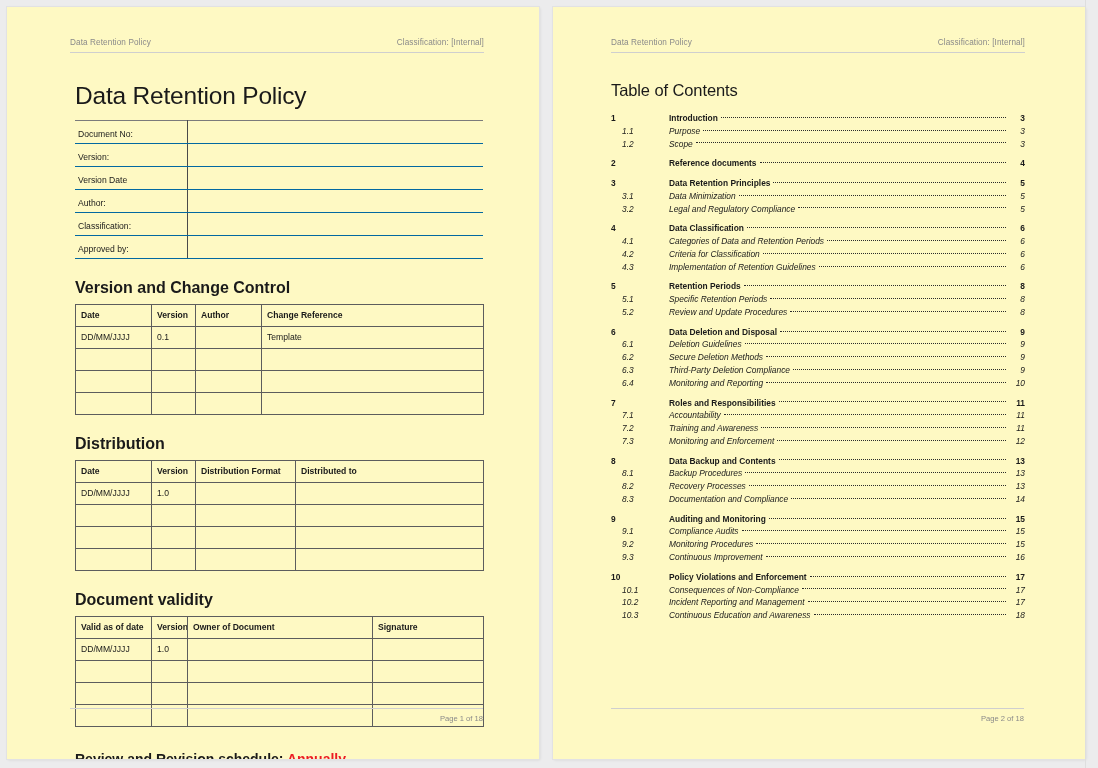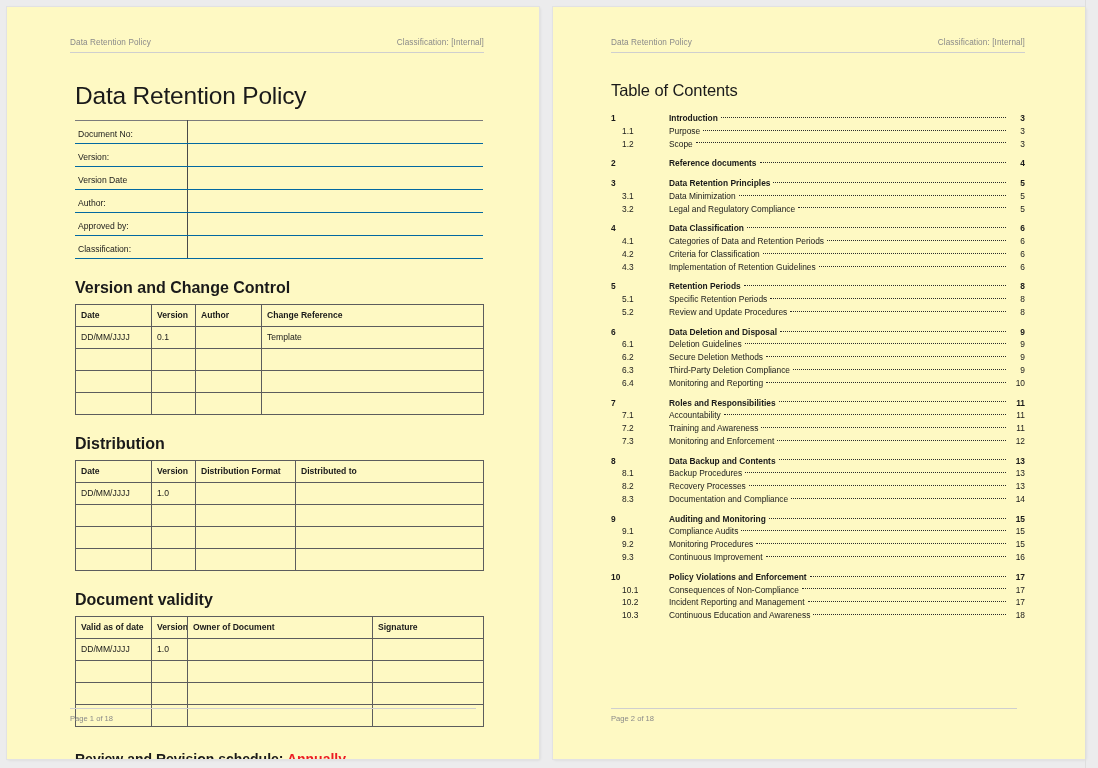--- a/index.html
+++ b/index.html
@@ -58,22 +58,22 @@
     padding-bottom: 5px;
     border-bottom: 1px solid #cfcfcf;
     height: 14px;
   }
 
   
   .doc-footer {
     position: absolute;
     bottom: 36px;
     left: 0;
-    right: 8px;
-    text-align: left;
+    right: 1px;
+    text-align: right;
     font-size: 7.6px;
     color: #8a8a8a;
     padding-top: 5px;
     border-top: 1px solid #cfcfcf;
   }
 
   
   .body-region {
     position: absolute;
     top: 62px;
@@ -169,21 +169,21 @@
     font-size: 8.4px;
     color: #1a1a1a;
     line-height: 1.52;
     white-space: nowrap;
   }
   .toc-row.lvl1 {
     font-weight: bold;
     margin-top: 7px;
   }
   .toc-row.lvl1:first-child { margin-top: 0; }
-  .toc-row.lvl2 { font-weight: normal; }
+  .toc-row.lvl2 { font-weight: normal; font-style: italic; }
 
   .toc-num {
     flex: 0 0 auto;
     width: 58px;
   }
   .toc-row.lvl2 .toc-num { padding-left: 11px; width: 47px; }
 
   .toc-text { flex: 0 0 auto; padding-right: 3px; }
 
   .toc-dots {
@@ -242,25 +242,25 @@
                 </tr>
                 <tr>
                   <td class="meta-label">Version Date</td>
                   <td class="meta-value"></td>
                 </tr>
                 <tr>
                   <td class="meta-label">Author:</td>
                   <td class="meta-value"></td>
                 </tr>
                 <tr>
+                  <td class="meta-label">Classification:</td>
+                  <td class="meta-value"></td>
+                </tr>
+                <tr>
                   <td class="meta-label">Approved by:</td>
-                  <td class="meta-value"></td>
-                </tr>
-                <tr>
-                  <td class="meta-label">Classification:</td>
                   <td class="meta-value"></td>
                 </tr>
               </tbody>
           </table>
         </div>
 
         <div class="blk">
           <div class="section-heading">Version and Change Control</div>
           <table class="grid">
             <colgroup>

